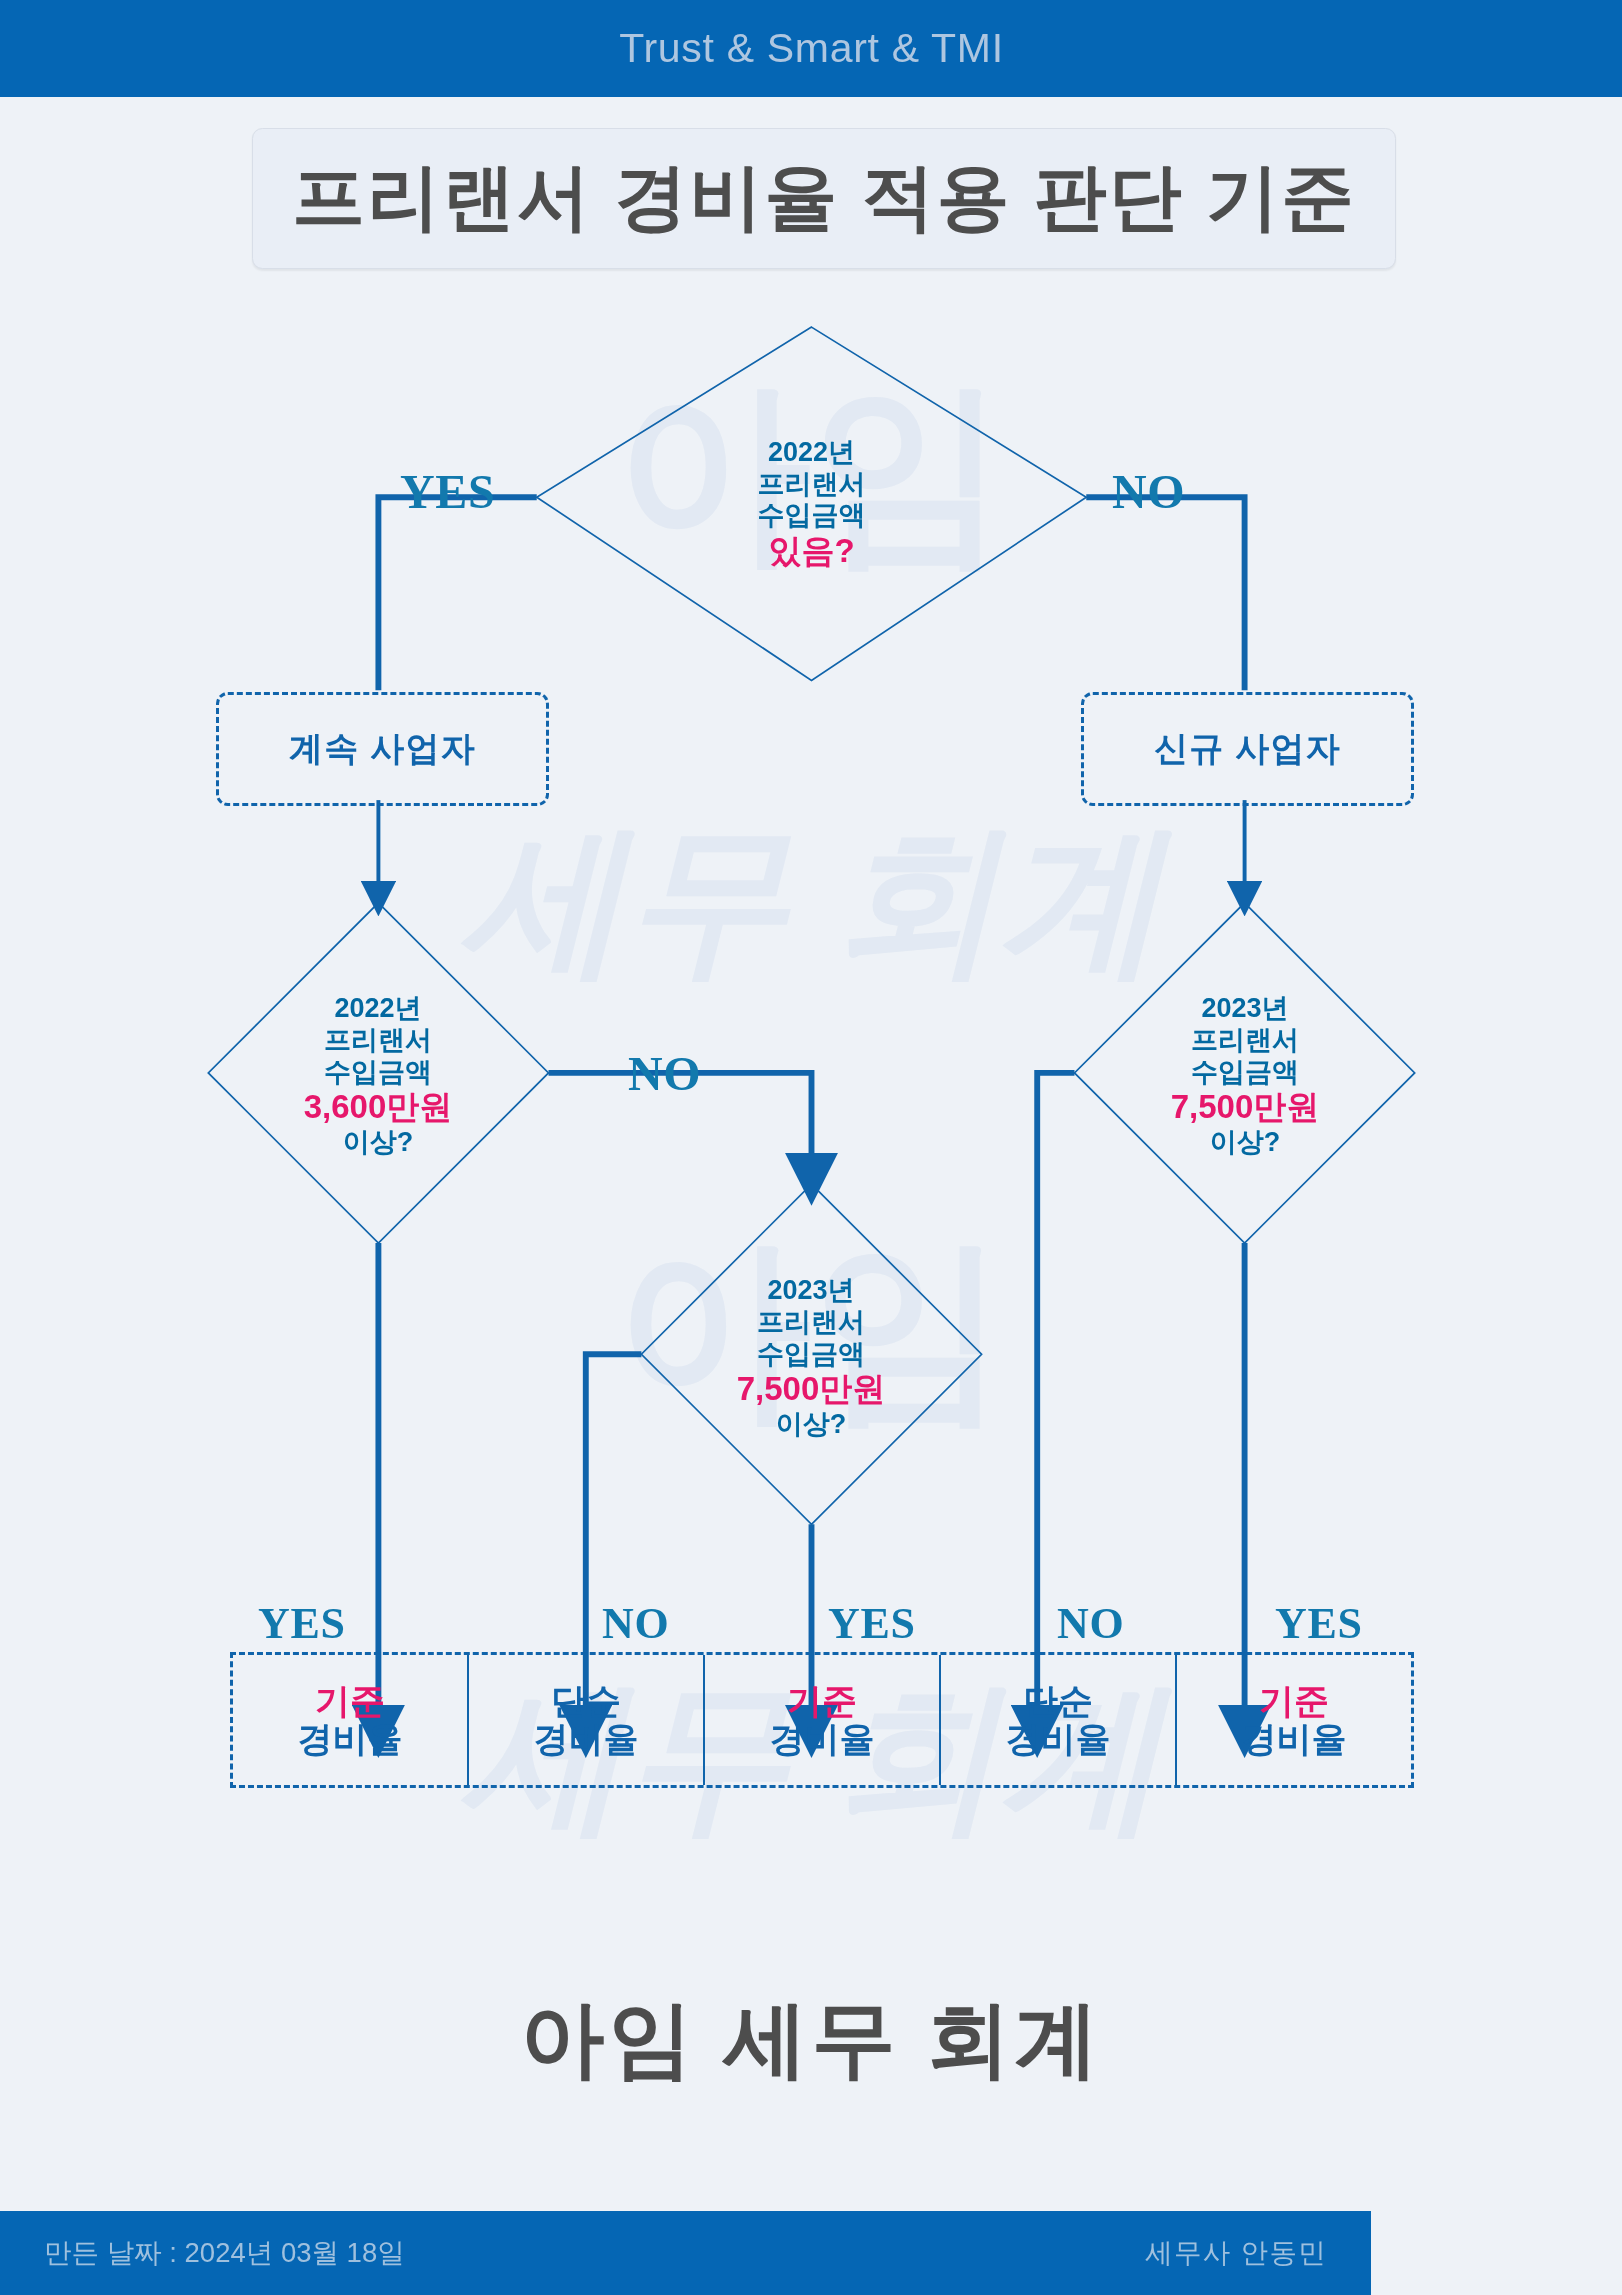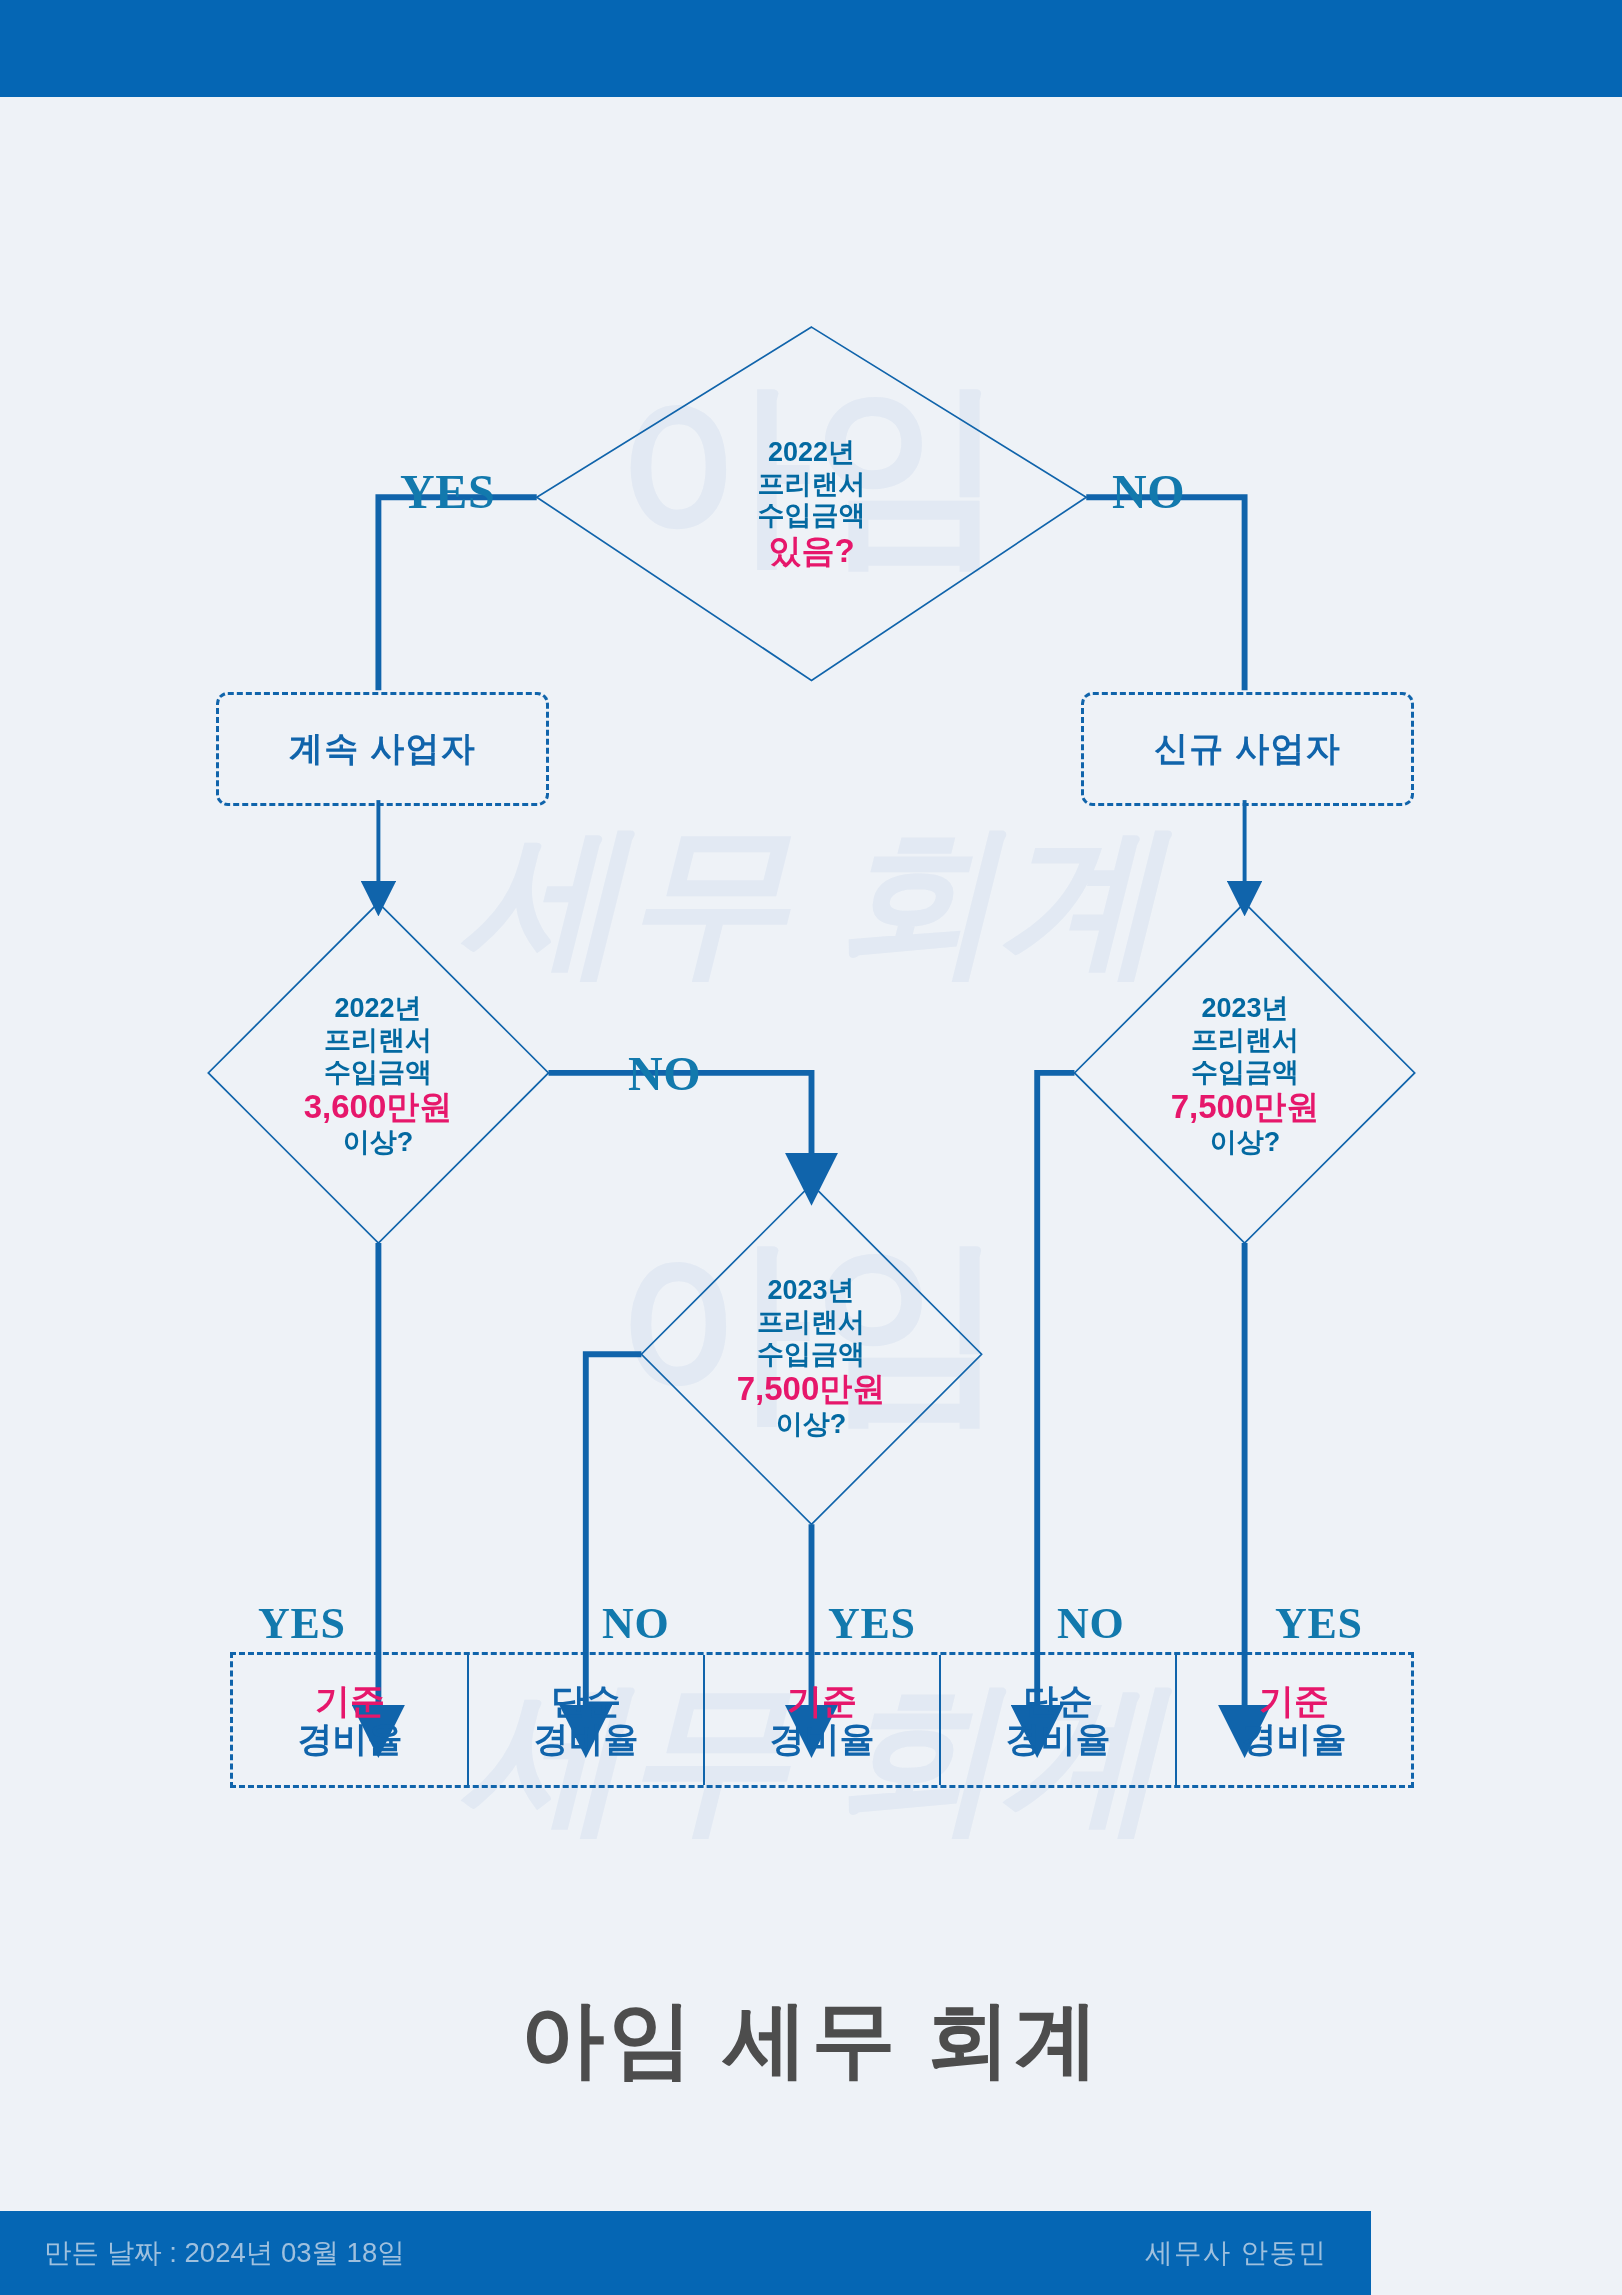--- a/index.html
+++ b/index.html
@@ -116,21 +116,25 @@
 <div class="page">
 
   <div class="watermark">
     <div class="wm-line">아임</div>
     <div class="wm-line small">세무 회계</div>
     <div class="wm-line">아임</div>
     <div class="wm-line small">세무 회계</div>
   </div>
 
   <div class="topbar"></div>
-
+  <div class="topbar-text">Trust &amp; Smart &amp; TMI</div>
+
+  <div class="title-box">
+    <div class="title-text">프리랜서 경비율 적용 판단 기준</div>
+  </div>
 
   <svg class="wires" viewBox="0 0 2480 3508">
     <defs>
       <marker id="arrow" markerWidth="9" markerHeight="9" refX="4.2" refY="4.5" orient="auto" markerUnits="strokeWidth">
         <path d="M0,0 L9,4.5 L0,9 z" fill="#1064ab"></path>
       </marker>
     </defs>
     <g stroke="#1064ab" fill="none" stroke-width="2.6">
 
       <path d="M1240,500 L1660,760 L1240,1040 L820,760 Z"></path>

